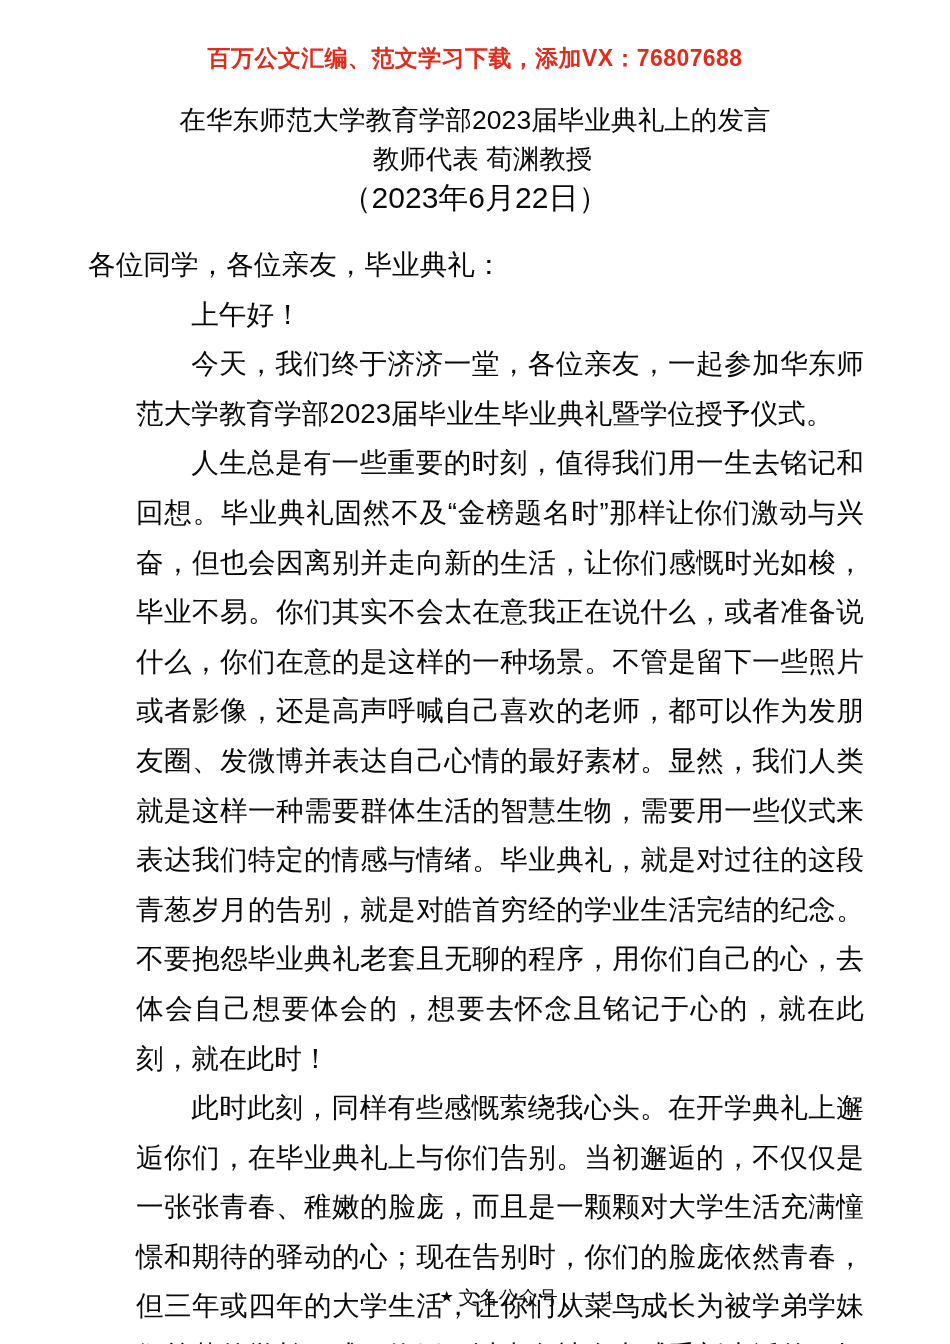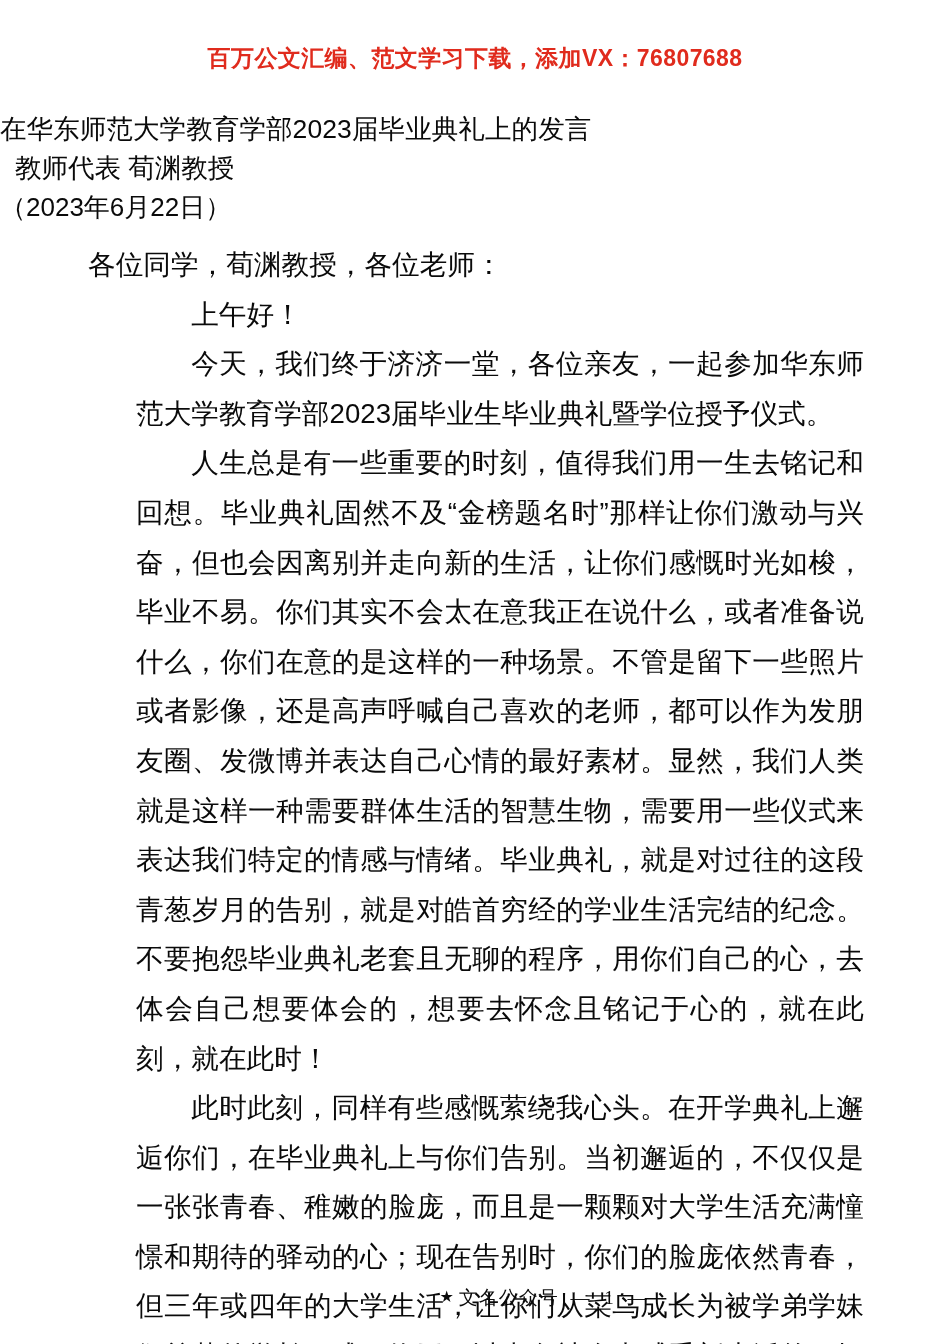--- a/index.html
+++ b/index.html
@@ -32,42 +32,42 @@
     font-weight: 700;
     line-height: 32px;
     letter-spacing: 0.4px;
     color: #e02b1d;
     white-space: nowrap;
   }
 
   
   .title-block {
     position: absolute;
-    top: 111px;
+    top: 102px;
     left: 0;
     width: 950px;
-    text-align: left;
+    text-align: center;
   }
   .doc-title {
     font-size: 26.5px;
     line-height: 36px;
     font-weight: 400;
     letter-spacing: 0.1px;
     white-space: nowrap;
   }
   .doc-subtitle {
     font-size: 26.5px;
     line-height: 36px;
     font-weight: 400;
     margin-top: 3px;
     white-space: nowrap;
     padding-left: 15px;
   }
   .doc-date {
-    font-size: 26px;
+    font-size: 30px;
     line-height: 36px;
     font-weight: 400;
     margin-top: 3px;
     white-space: nowrap;
   }
 
   
   .body-area {
     position: absolute;
     top: 240px;
@@ -117,21 +117,21 @@
 
   <div class="promo-banner">百万公文汇编、范文学习下载，添加VX：76807688</div>
 
   <div class="title-block">
     <div class="doc-title">在华东师范大学教育学部2023届毕业典礼上的发言</div>
     <div class="doc-subtitle">教师代表  荀渊教授</div>
     <div class="doc-date">（2023年6月22日）</div>
   </div>
 
   <div class="body-area">
-    <p class="para">各位同学，荀渊教授，各位老师：</p>
+    <p class="para">各位同学，各位亲友，毕业典礼：</p>
     <p class="para indent">上午好！</p>
     <p class="para indent">今天，我们终于济济一堂，各位亲友，一起参加华东师范大学教育学部2023届毕业生毕业典礼暨学位授予仪式。</p>
     <p class="para indent">人生总是有一些重要的时刻，值得我们用一生去铭记和回想。毕业典礼固然不及“金榜题名时”那样让你们激动与兴奋，但也会因离别并走向新的生活，让你们感慨时光如梭，毕业不易。你们其实不会太在意我正在说什么，或者准备说什么，你们在意的是这样的一种场景。不管是留下一些照片或者影像，还是高声呼喊自己喜欢的老师，都可以作为发朋友圈、发微博并表达自己心情的最好素材。显然，我们人类就是这样一种需要群体生活的智慧生物，需要用一些仪式来表达我们特定的情感与情绪。毕业典礼，就是对过往的这段青葱岁月的告别，就是对皓首穷经的学业生活完结的纪念。不要抱怨毕业典礼老套且无聊的程序，用你们自己的心，去体会自己想要体会的，想要去怀念且铭记于心的，就在此刻，就在此时！</p>
     <p class="para indent">此时此刻，同样有些感慨萦绕我心头。在开学典礼上邂逅你们，在毕业典礼上与你们告别。当初邂逅的，不仅仅是一张张青春、稚嫩的脸庞，而且是一颗颗对大学生活充满憧憬和期待的驿动的心；现在告别时，你们的脸庞依然青春，但三年或四年的大学生活，让你们从菜鸟成长为被学弟学妹们羡慕的学长，成了终于可以走向社会去感受新生活的职场人。现在的你们，每个人都有自己的小心思、小期待和对未来的小规划。这不奇怪，也不要因同学、同宿舍间彼此各自保留的那么点小秘密而心存芥蒂。你们对未来生活的选择各不相同，就因为你们每个人都是与众不同的。正是这种不同，才塑造了我们共同拥</p>
   </div>
 
   <div class="footer">
     <span class="footer-inner">
       <span class="footer-star">★</span>
       <span class="footer-mark">文名公众号</span>

